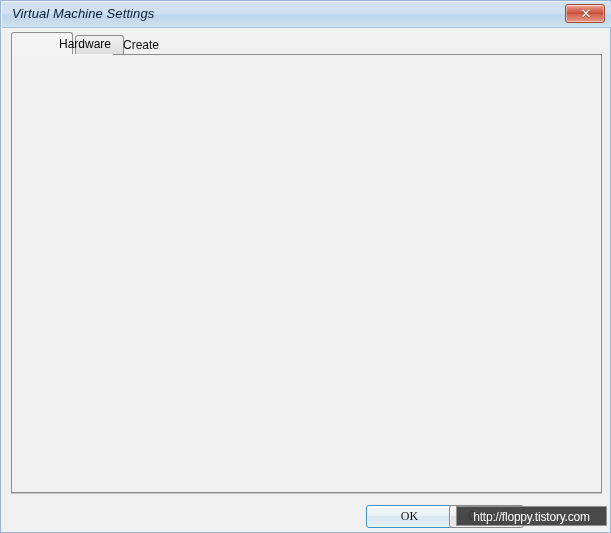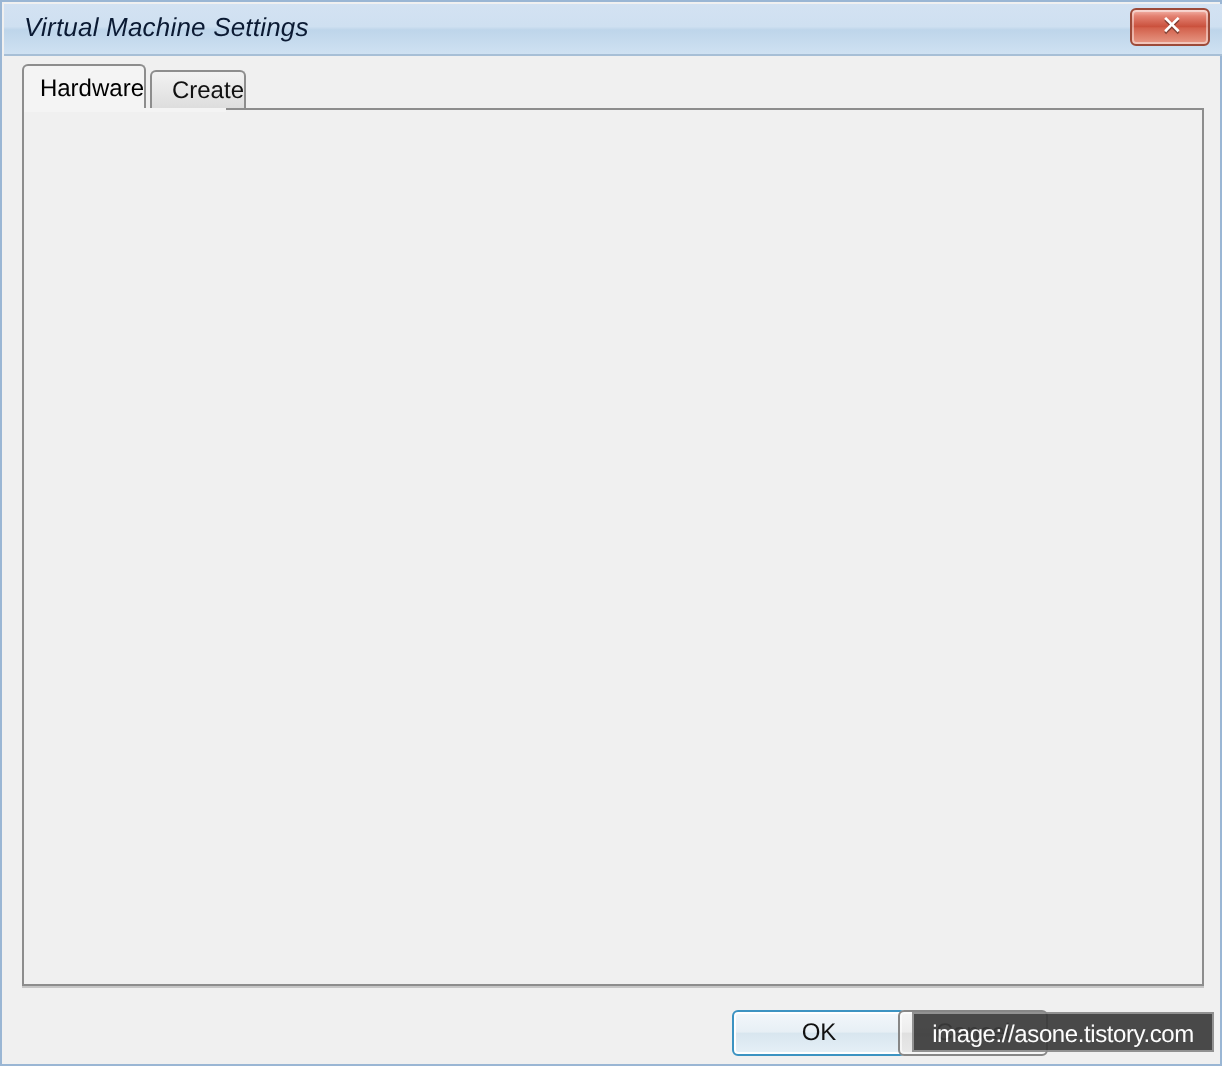--- a/index.html
+++ b/index.html
@@ -45,22 +45,23 @@
     color:#ffffff;font-size:13px;font-weight:bold;
     font-family:"DejaVu Sans",sans-serif;
     text-shadow:0 1px 0 rgba(0,0,0,.4);
   }
   
   .tabstrip{position:absolute;left:10px;top:33px;width:591px;height:20px;}
   .tab{
     position:absolute;top:0;height:21px;box-sizing:border-box;
     border:1px solid #8d8d8d;border-bottom:none;
     border-radius:3px 3px 0 0;
-    font-size:12px;text-align:right;line-height:19px;
+    font-size:12px;text-align:left;line-height:19px;
     color:#000;
+    padding-left:47px;
   }
   .tab.active{
     left:0;width:62px;height:23px;top:-2px;line-height:22px;
     background:#f4f4f4;border-color:#8d8d8d;
     z-index:3;
   }
   .tab.inactive{
     left:64px;width:48px;top:1px;height:20px;line-height:18px;
     background:linear-gradient(to bottom,#f2f2f2,#dcdcdc);
     color:#111;
@@ -164,20 +165,21 @@
   }
   #create-button{left:423px;top:262px;width:77px;height:22px;line-height:20px;}
   #browse-button{left:506px;top:262px;width:77px;height:22px;line-height:20px;}
   
   .sep{position:absolute;left:10px;top:492px;width:591px;height:1px;background:#c6c6c6;}
   #ok-button{
     left:365px;top:504px;width:87px;height:23px;line-height:21px;
     border:1px solid #3c93c2;border-radius:3px;
     background:linear-gradient(to bottom,#f2f7fb 0%,#e7eff5 48%,#d8e6ef 50%,#e6f0f7 100%);
     box-shadow:inset 0 0 0 1px #ffffff;
+    font-family:Liberation Serif, serif;
   }
   #cancel-button{
     left:448px;top:504px;width:75px;height:23px;line-height:21px;
   }
   .watermark{
     position:absolute;left:455px;top:505px;width:151px;height:20px;
     background:#3b3b3b;color:#ffffff;
     font-size:12px;line-height:20px;text-align:center;
     border:1px solid #8a8a8a;box-sizing:border-box;
     opacity:.92;letter-spacing:-0.2px;
@@ -392,16 +394,16 @@
   <div class="btn disabled" id="browse-button">Browse...</div>
 
   <div class="cb dis" style="left:336px;top:295px;"></div>
   <span class="lbl dis" style="left:355px;top:295px;">Read Only</span>
 
   <div class="sep"></div>
   <div class="btn" id="ok-button">OK</div>
   <div class="btn" id="cancel-button">Cancel</div>
   <div class="watermark">
     <span class="slash"></span>
-    <span>image://asone.tistory.com</span>
+    <span>http://floppy.tistory.com</span>
   </div>
 
 </div>
 
 </body></html>

